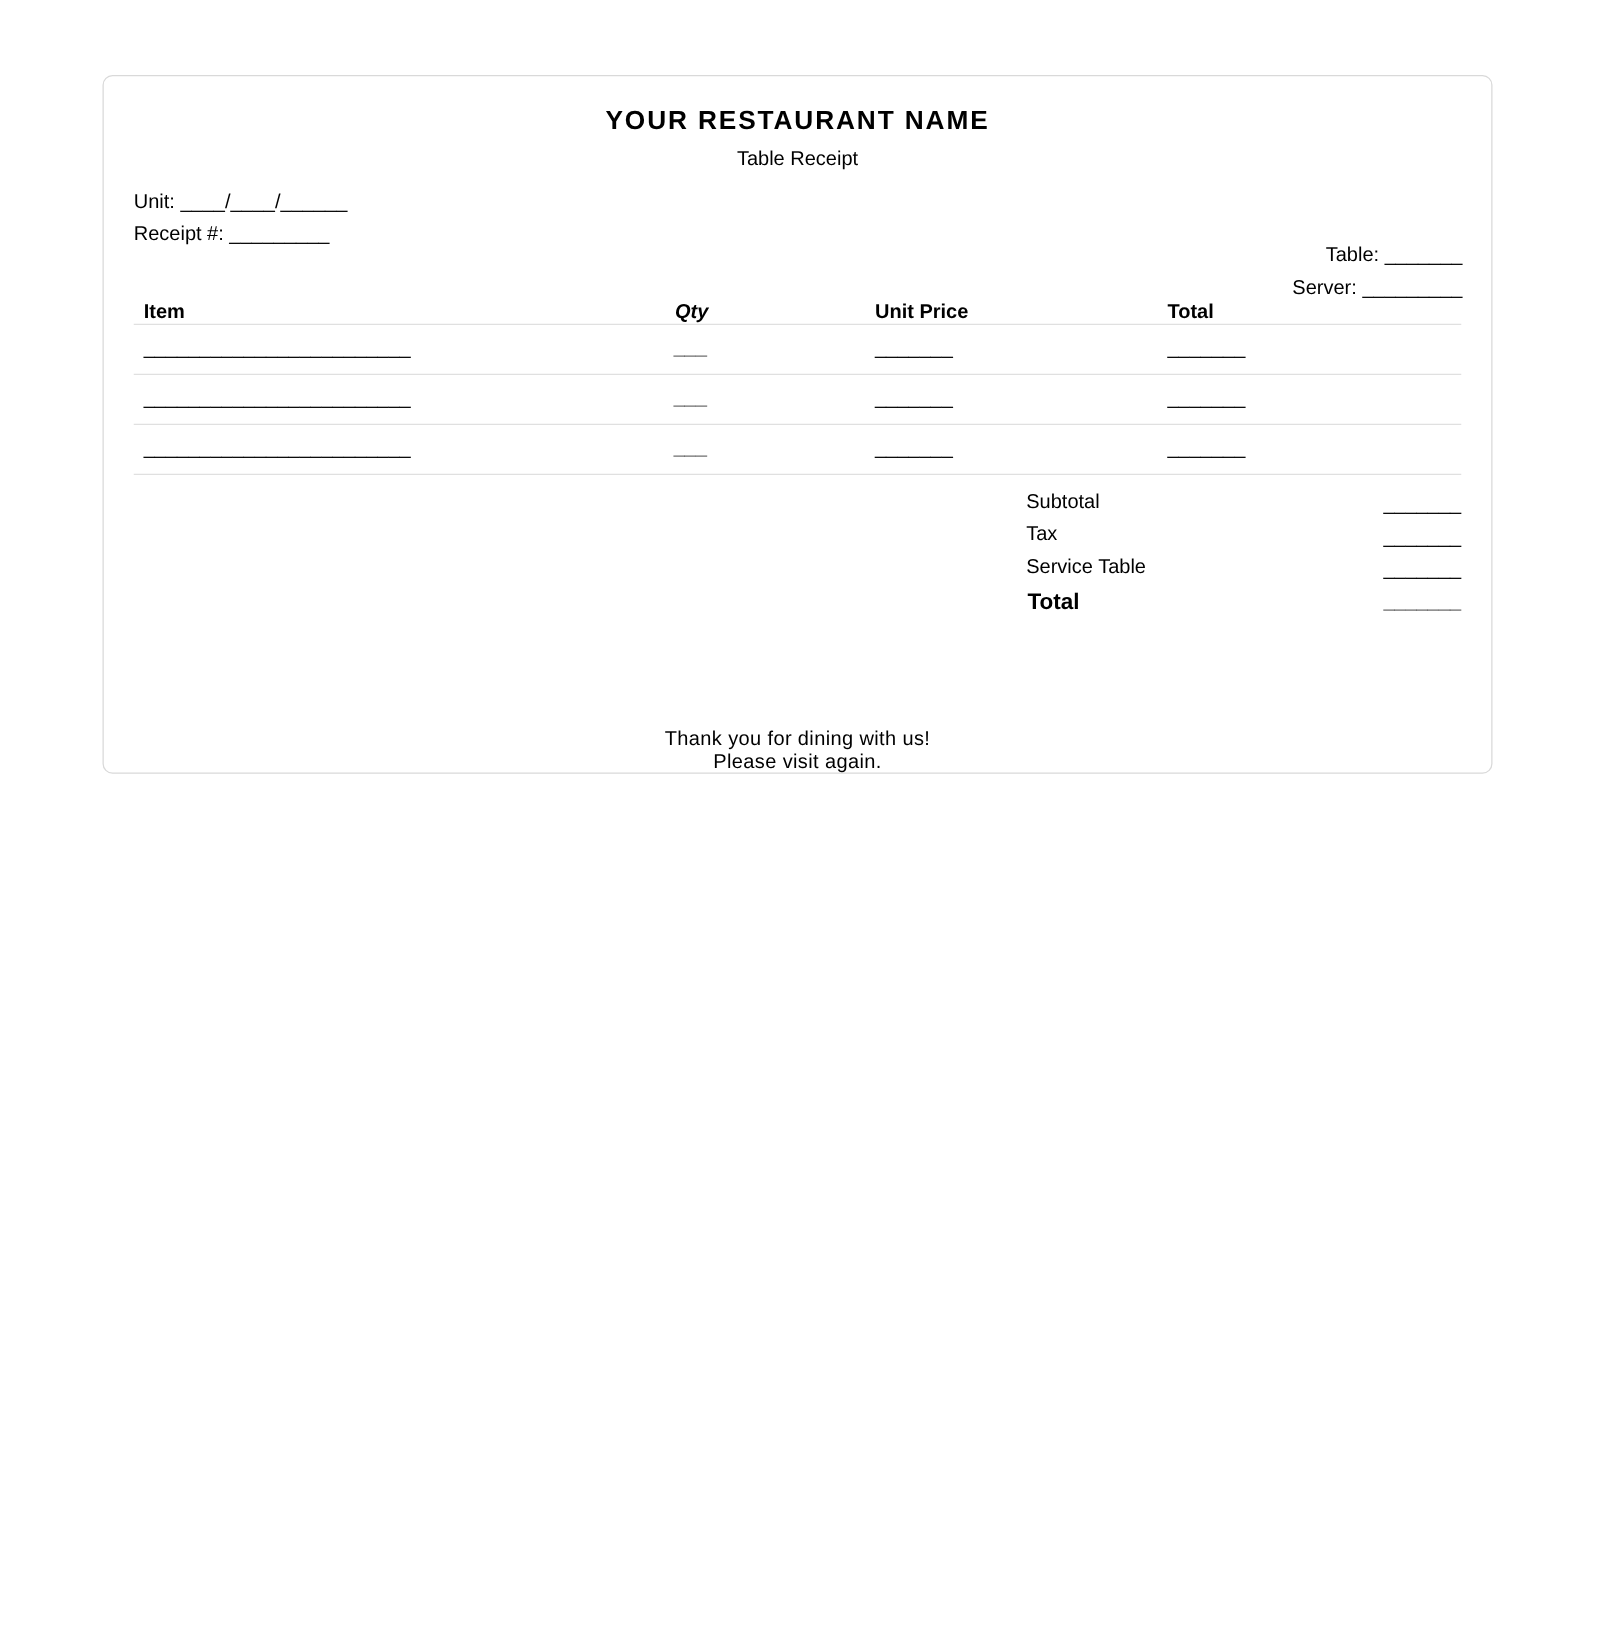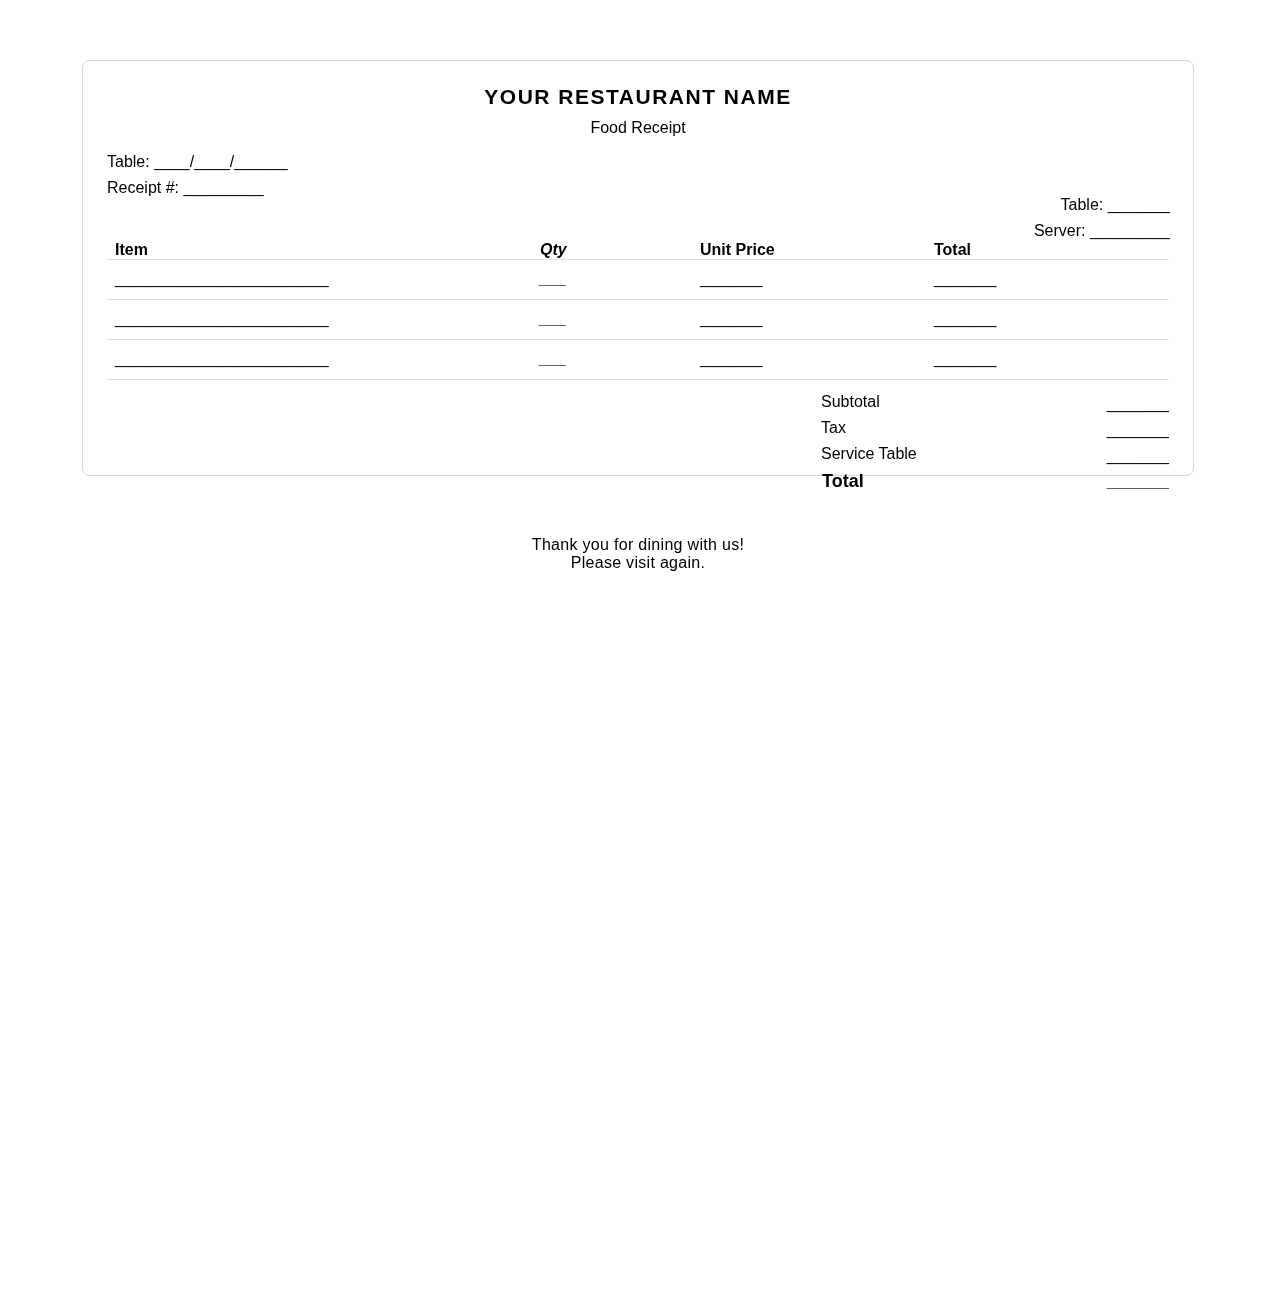--- a/index.html
+++ b/index.html
@@ -1,18 +1,18 @@
 <!DOCTYPE html>
 <html><head>
   <meta charset="utf-8">
   <style>
     html, body { margin: 0; padding: 0; background: #ffffff; }
     body { width: 1278px; height: 1300px; position: relative; font-family: "Liberation Sans", sans-serif; color: #000; }
     .receipt {
-      position: absolute; left: 82px; top: 60px; width: 1112px; height: 416px;
+      position: absolute; left: 82px; top: 60px; width: 1112px; height: 559px;
       border: 1px solid #d9d9d9; border-radius: 8px; box-sizing: border-box;
       padding: 0 24px;
     }
     .title { position: absolute; left: 0; right: 0; top: 24px; text-align: center;
       font-size: 21px; font-weight: bold; letter-spacing: 1.5px; }
     .subtitle { position: absolute; left: 0; right: 0; top: 58px; text-align: center; font-size: 16px; }
     .meta { position: absolute; font-size: 16px; line-height: 26px; }
     .meta.left { left: 24px; top: 88px; }
     .meta.right { right: 23px; top: 88px; text-align: right; margin-top: 43px; }
     .table { position: absolute; left: 24px; right: 24px; top: 160px; }
@@ -22,31 +22,31 @@
     .header .cell { font-weight: bold; top: 20px; }
     .row:not(.header) .cell { top: 10px; }
     .c-item { left: 8px; } .c-qty { left: 433px; font-style: italic; } .c-price { left: 593px; } .c-total { left: 827px; }
     .summary { position: absolute; left: 738px; right: 24px; top: 328px; }
     .srow { position: relative; height: 26px; font-size: 16px; }
     .srow .label { position: absolute; left: 0; top: 4px; }
     .srow .value { position: absolute; right: 0; top: 6px; }
     .srow.grand { height: 28px; }
     .srow.grand .label { font-size: 18px; font-weight: bold; top: 4px; left: 1px; }
     .srow.grand .value { font-weight: bold; top: 6px; }
-    .footer { position: absolute; left: 0; right: 0; top: 475px; text-align: center; font-size: 16px; line-height: 18px; letter-spacing: 0.3px; }
+    .footer { position: absolute; left: 0; right: 0; top: 522px; text-align: center; font-size: 16px; line-height: 18px; letter-spacing: 0.3px; }
   </style>
 </head>
 <body>
 
 <div class="receipt">
   <div class="title">YOUR RESTAURANT NAME</div>
-  <div class="subtitle">Food Receipt</div>
+  <div class="subtitle">Table Receipt</div>
 
   <div class="meta left">
-    <div>Table: ____/____/______</div>
+    <div>Unit: ____/____/______</div>
     <div>Receipt #: _________</div>
   </div>
   <div class="meta right">
     <div>Table: _______</div>
     <div>Server: _________</div>
   </div>
 
   <div class="table">
     <div class="row header">
       <span class="cell c-item">Item</span>

